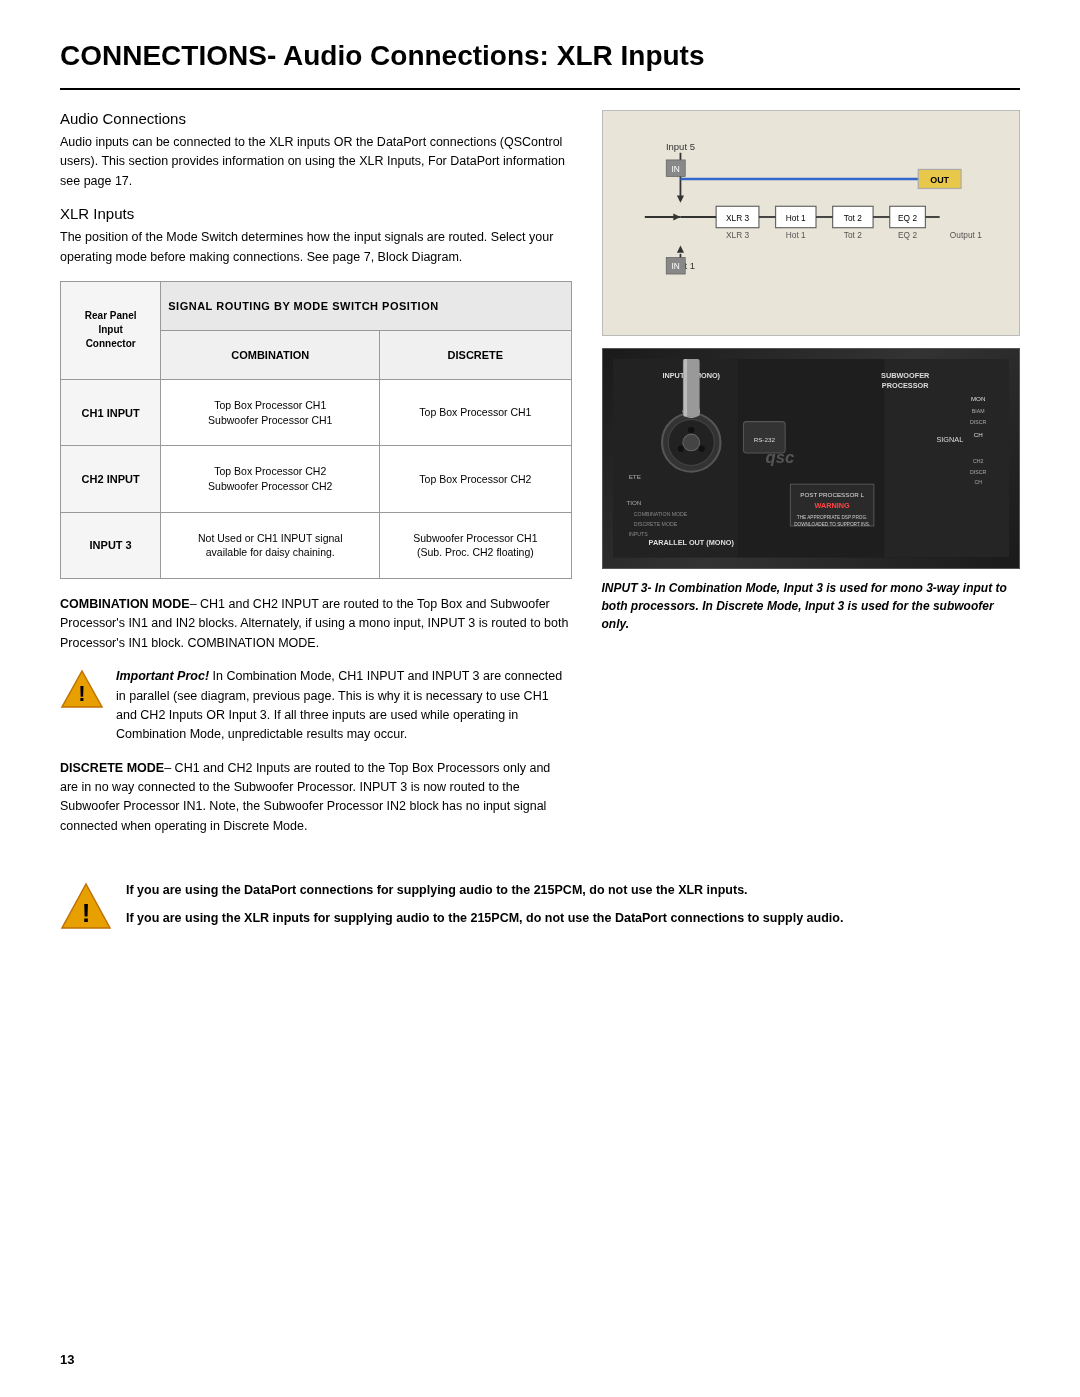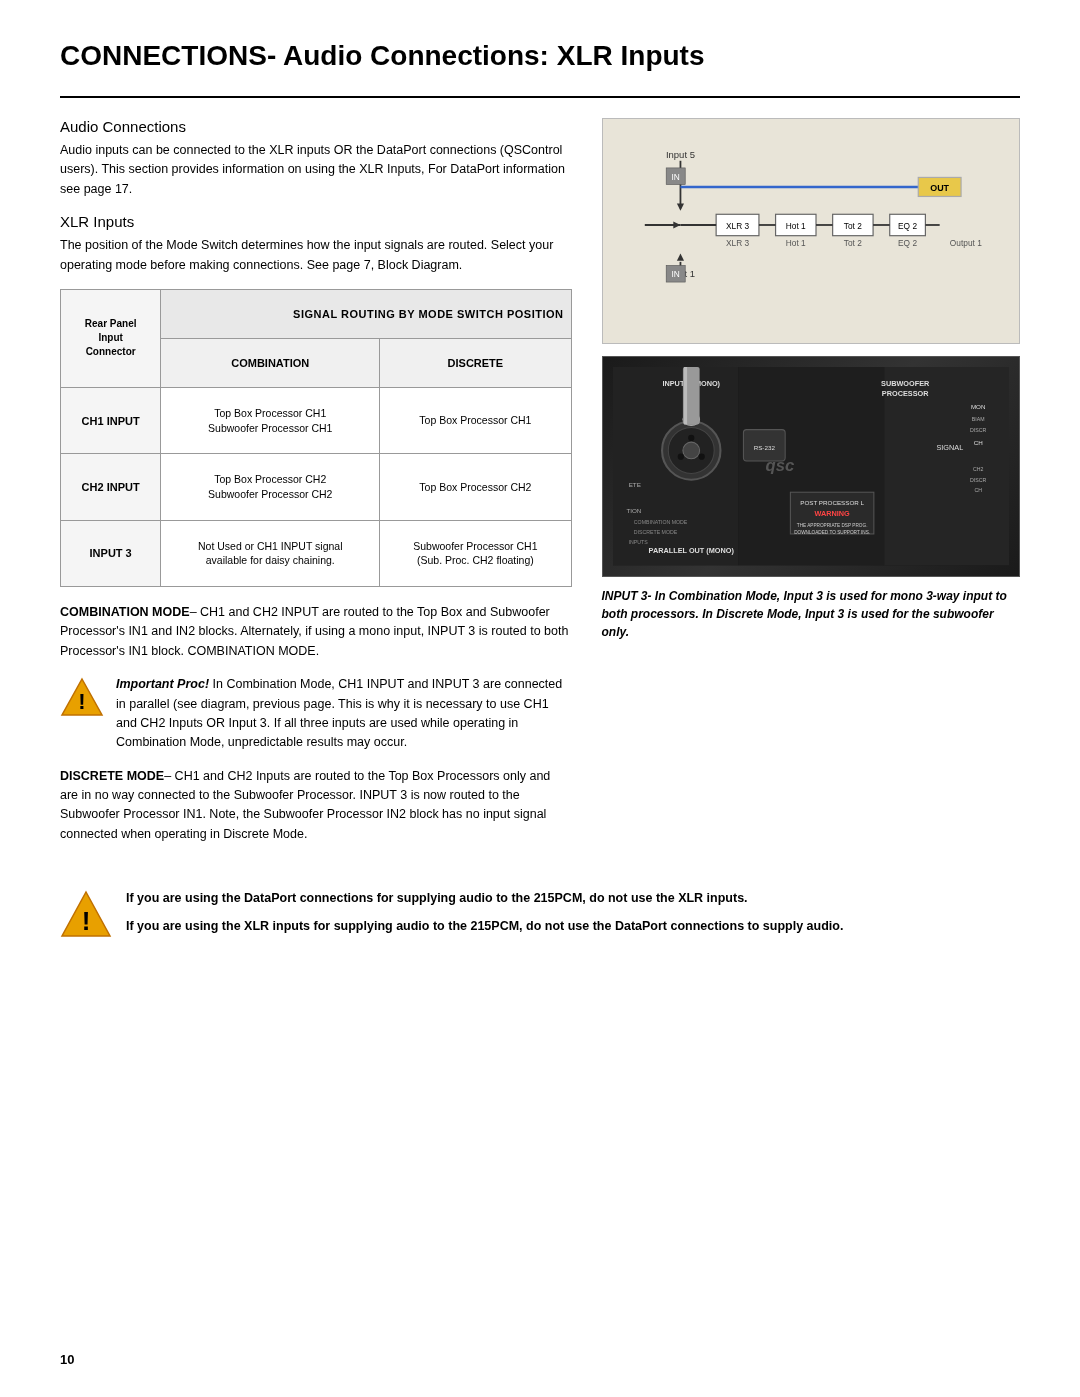--- a/index.html
+++ b/index.html
@@ -8,21 +8,21 @@
       background: #fff;
       color: #000;
       width: 1080px;
       min-height: 1397px;
       padding: 40px 60px 40px 60px;
     }
     .page-title {
       font-size: 28px;
       font-weight: bold;
       border-bottom: 2px solid #000;
-      padding-bottom: 24px;
+      padding-bottom: 16px;
       margin-bottom: 20px;
     }
     .content-wrapper {
       display: flex;
       gap: 30px;
     }
     .left-column {
       flex: 1.1;
     }
     .right-column {
@@ -48,21 +48,21 @@
     .routing-table th, .routing-table td {
       border: 1px solid #999;
       padding: 18px 7px;
       text-align: center;
       vertical-align: middle;
     }
     .routing-table .header-main {
       background: #e8e8e8;
       font-weight: bold;
       font-size: 11px;
-      text-align: right;
+      text-align: left;
       letter-spacing: 0.5px;
     }
     .routing-table .header-sub {
       background: #f0f0f0;
       font-weight: bold;
       font-size: 11px;
       text-align: center;
     }
     .routing-table .row-label {
       font-weight: bold;
@@ -331,13 +331,13 @@
   <svg width="52" height="52" viewBox="0 0 52 52" style="flex-shrink:0;">
     <polygon points="26,4 50,48 2,48" fill="#e8a000" stroke="#c07000" stroke-width="1.5"></polygon>
     <text x="26" y="42" text-anchor="middle" font-size="26" font-weight="bold" fill="#000">!</text>
   </svg>
   <div class="bottom-warning-text">
     <p style="margin-bottom:8px;"><strong>If you are using the DataPort connections for supplying audio to the 215PCM, do not use the XLR inputs.</strong></p>
     <p><strong>If you are using the XLR inputs for supplying audio to the 215PCM, do not use the DataPort connections to supply audio.</strong></p>
   </div>
 </div>
 
-<div class="page-number">10</div>
+<div class="page-number">13</div>
 
 </body></html>

